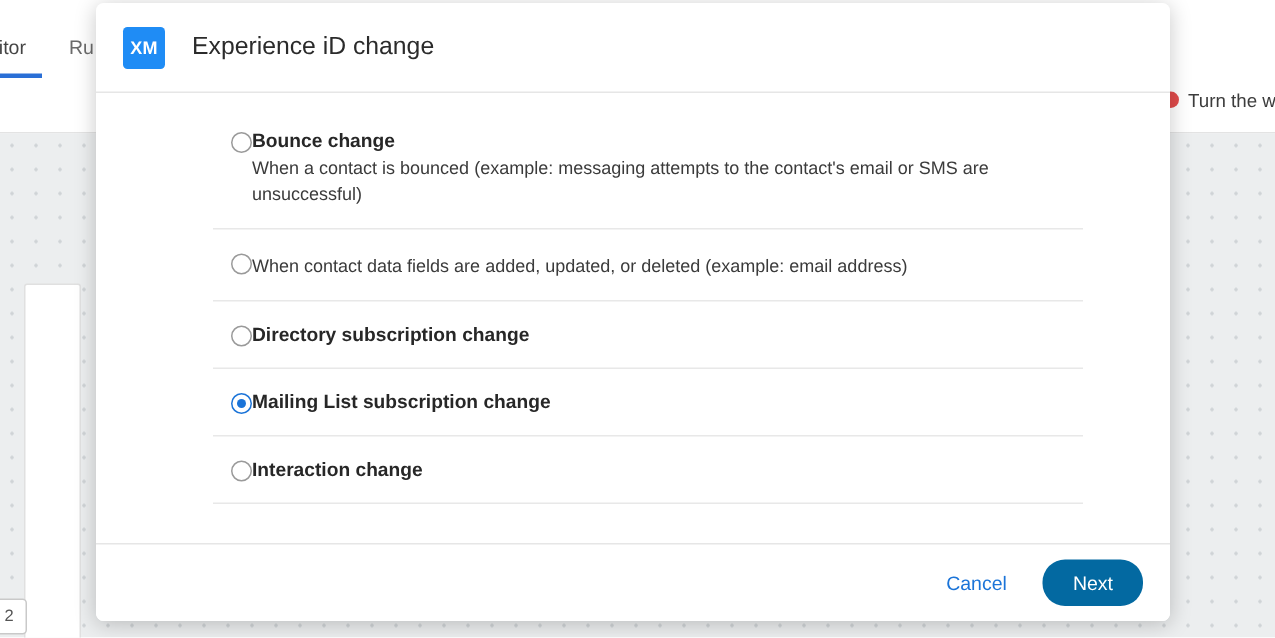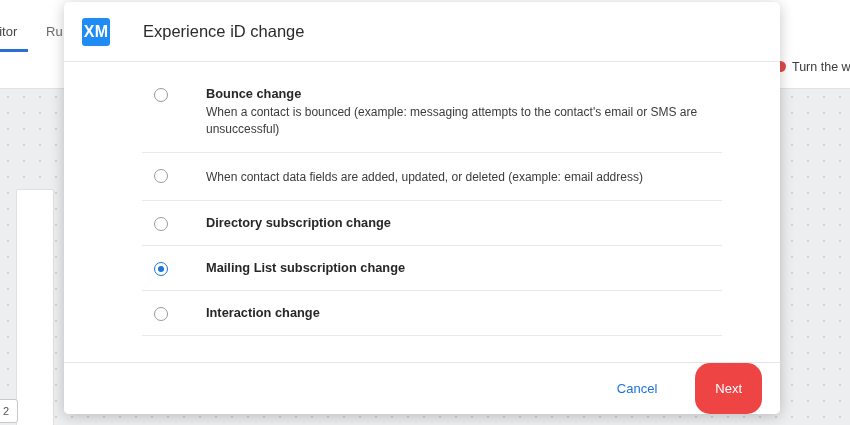--- a/index.html
+++ b/index.html
@@ -133,30 +133,30 @@
     padding-left: 18px;
     border-bottom: 1px solid #e6e6e6;
     box-sizing: border-box;
   }
   .xm-logo {
     width: 28px;
     height: 28px;
     background: #1f8cf5;
     border-radius: 3px;
     color: #ffffff;
-    font-size: 16px;
+    font-size: 12px;
     font-weight: bold;
     letter-spacing: 0.2px;
     display: flex;
     align-items: center;
     justify-content: center;
     flex: 0 0 28px;
   }
   .modal-title {
-    margin-left: 33px;
+    margin-left: 18px;
     font-size: 16.5px;
     color: #2b2b2b;
   }
   .modal-body {
     flex: 1 1 auto;
     overflow: hidden;
     padding: 10px 0 0 0;
   }
   .option-list {
     margin: 0 58px 0 78px;
@@ -188,58 +188,58 @@
     content: "";
     position: absolute;
     left: 3px;
     top: 3px;
     width: 6px;
     height: 6px;
     border-radius: 50%;
     background: #1b74d8;
   }
   .option-text {
-    margin-left: 38px;
   }
   .option-title {
     font-size: 12.8px;
     font-weight: bold;
     color: #272727;
     line-height: 16px;
   }
   .option-desc {
     font-size: 12px;
     color: #3b3b3b;
     line-height: 17px;
     margin-top: 2px;
   }
   .modal-footer {
     flex: 0 0 52px;
     height: 52px;
     border-top: 1px solid #e6e6e6;
     display: flex;
+    align-items: center;
     justify-content: flex-end;
     padding-right: 18px;
     box-sizing: border-box;
     background: #ffffff;
   }
   .btn-cancel {
     font-size: 13px;
     color: #1b74d8;
     background: none;
     border: none;
     cursor: pointer;
     padding: 6px 10px;
     font-family: inherit;
   }
   .btn-next {
-    margin-left: 28px;
+    margin-left: 14px;
     font-size: 13px;
     color: #ffffff;
-    background: #ef4444;
+    background: #0369a1;
     border: none;
     border-radius: 15px;
     padding: 8px 20px;
     cursor: pointer;
     font-family: inherit;
   }
 </style>
 </head>
 <body>
 

